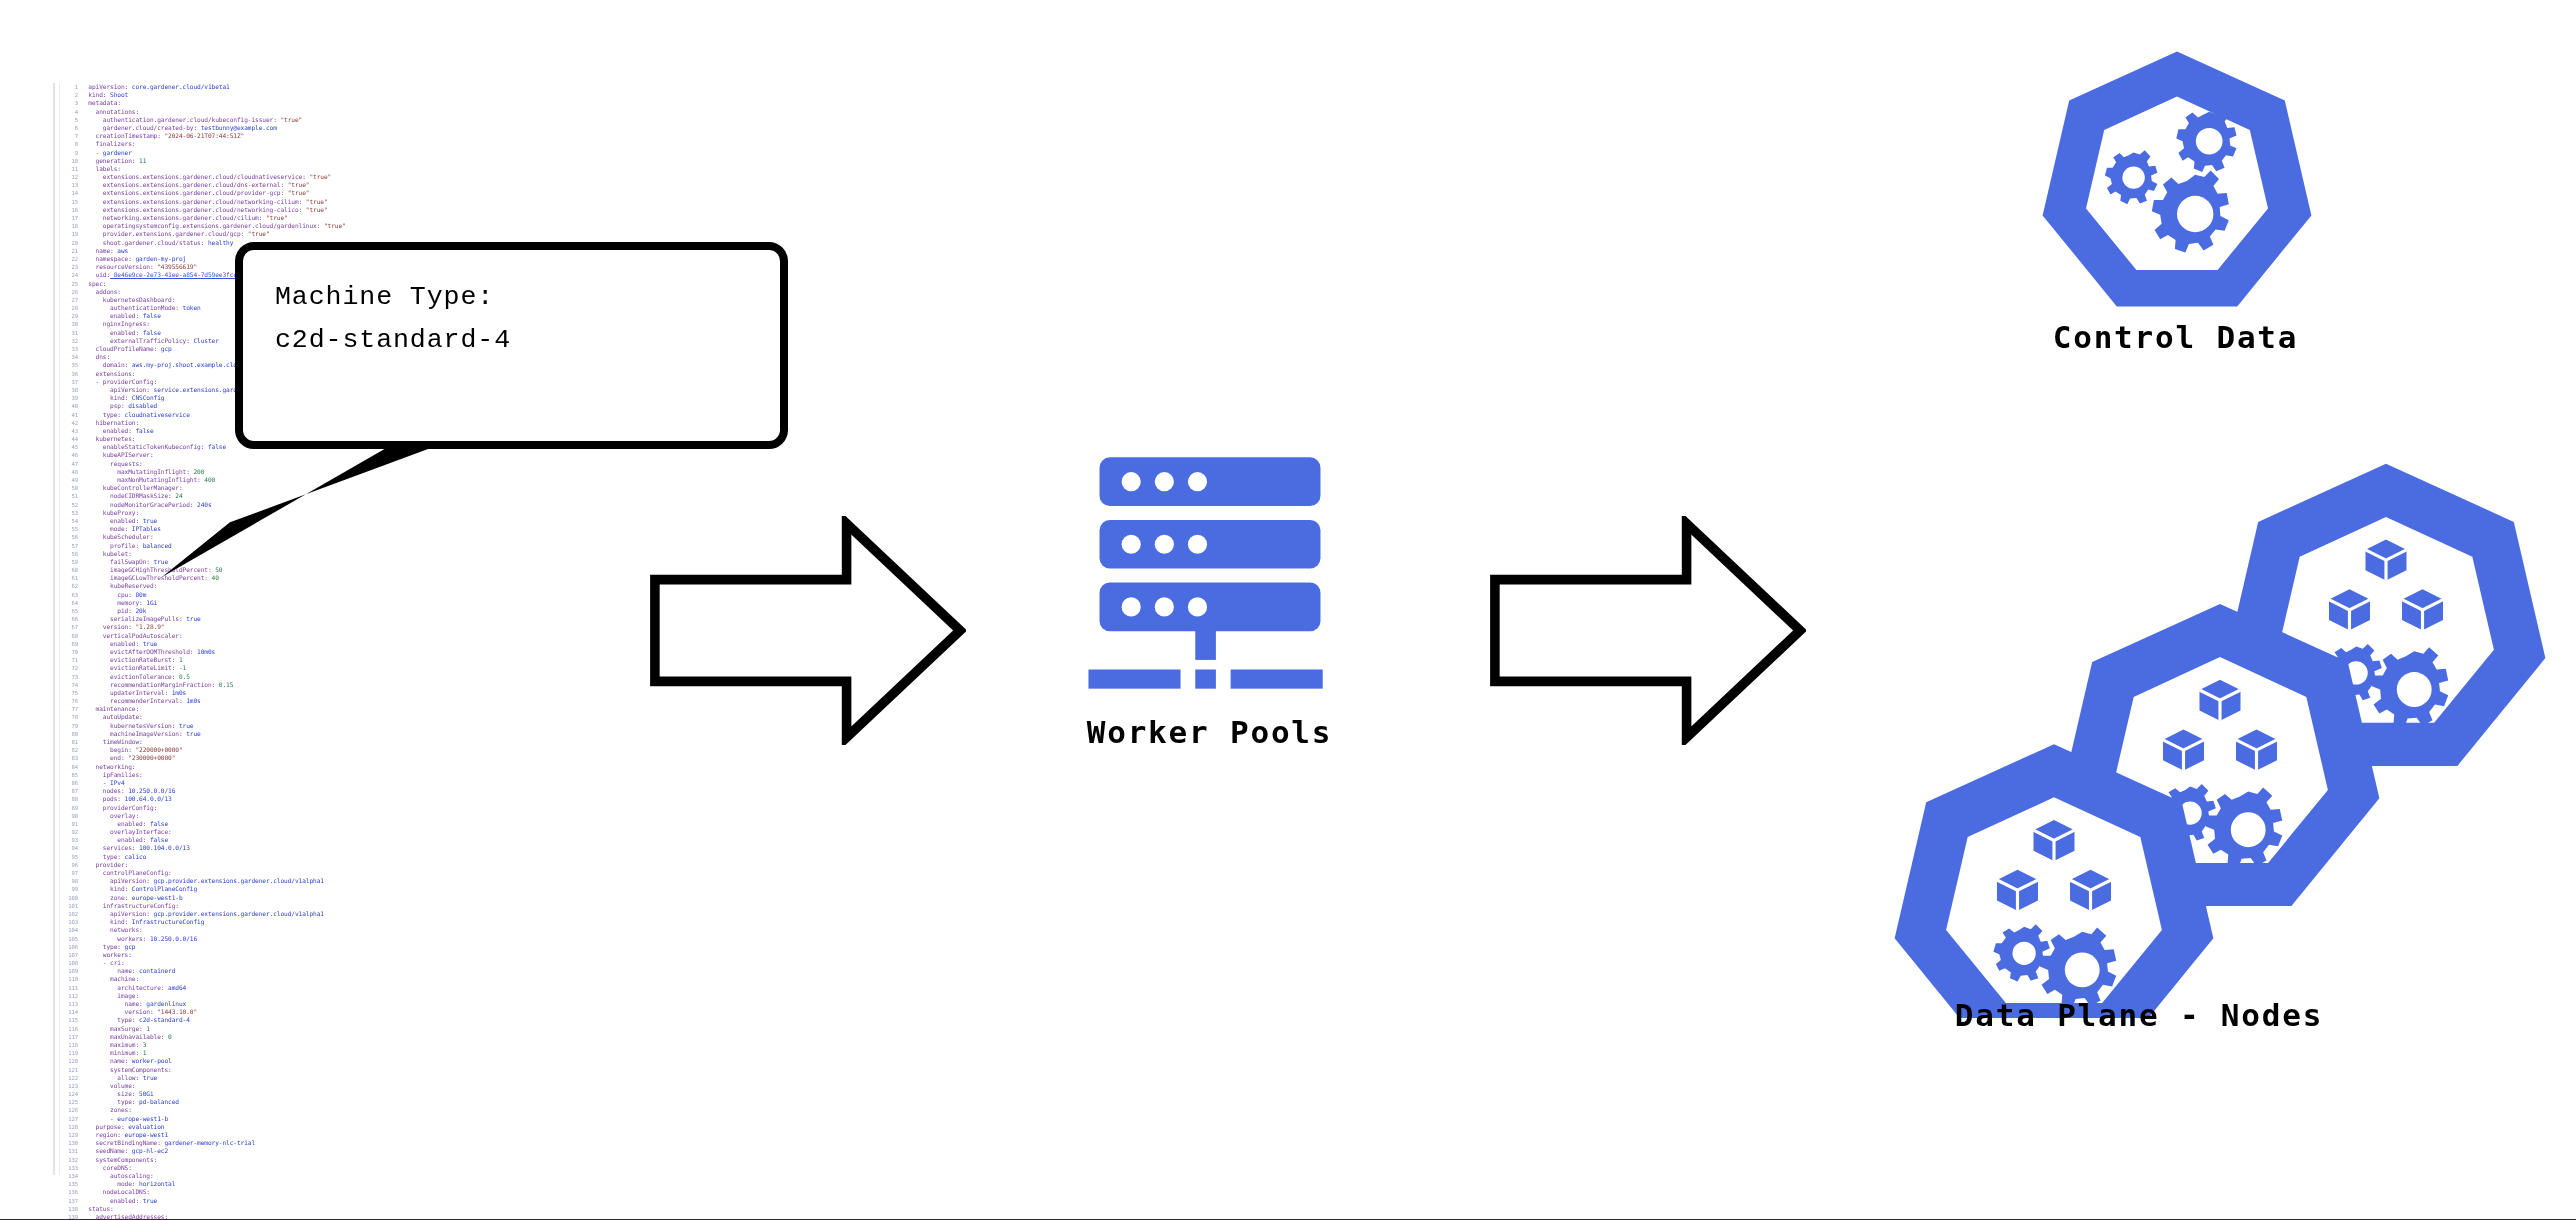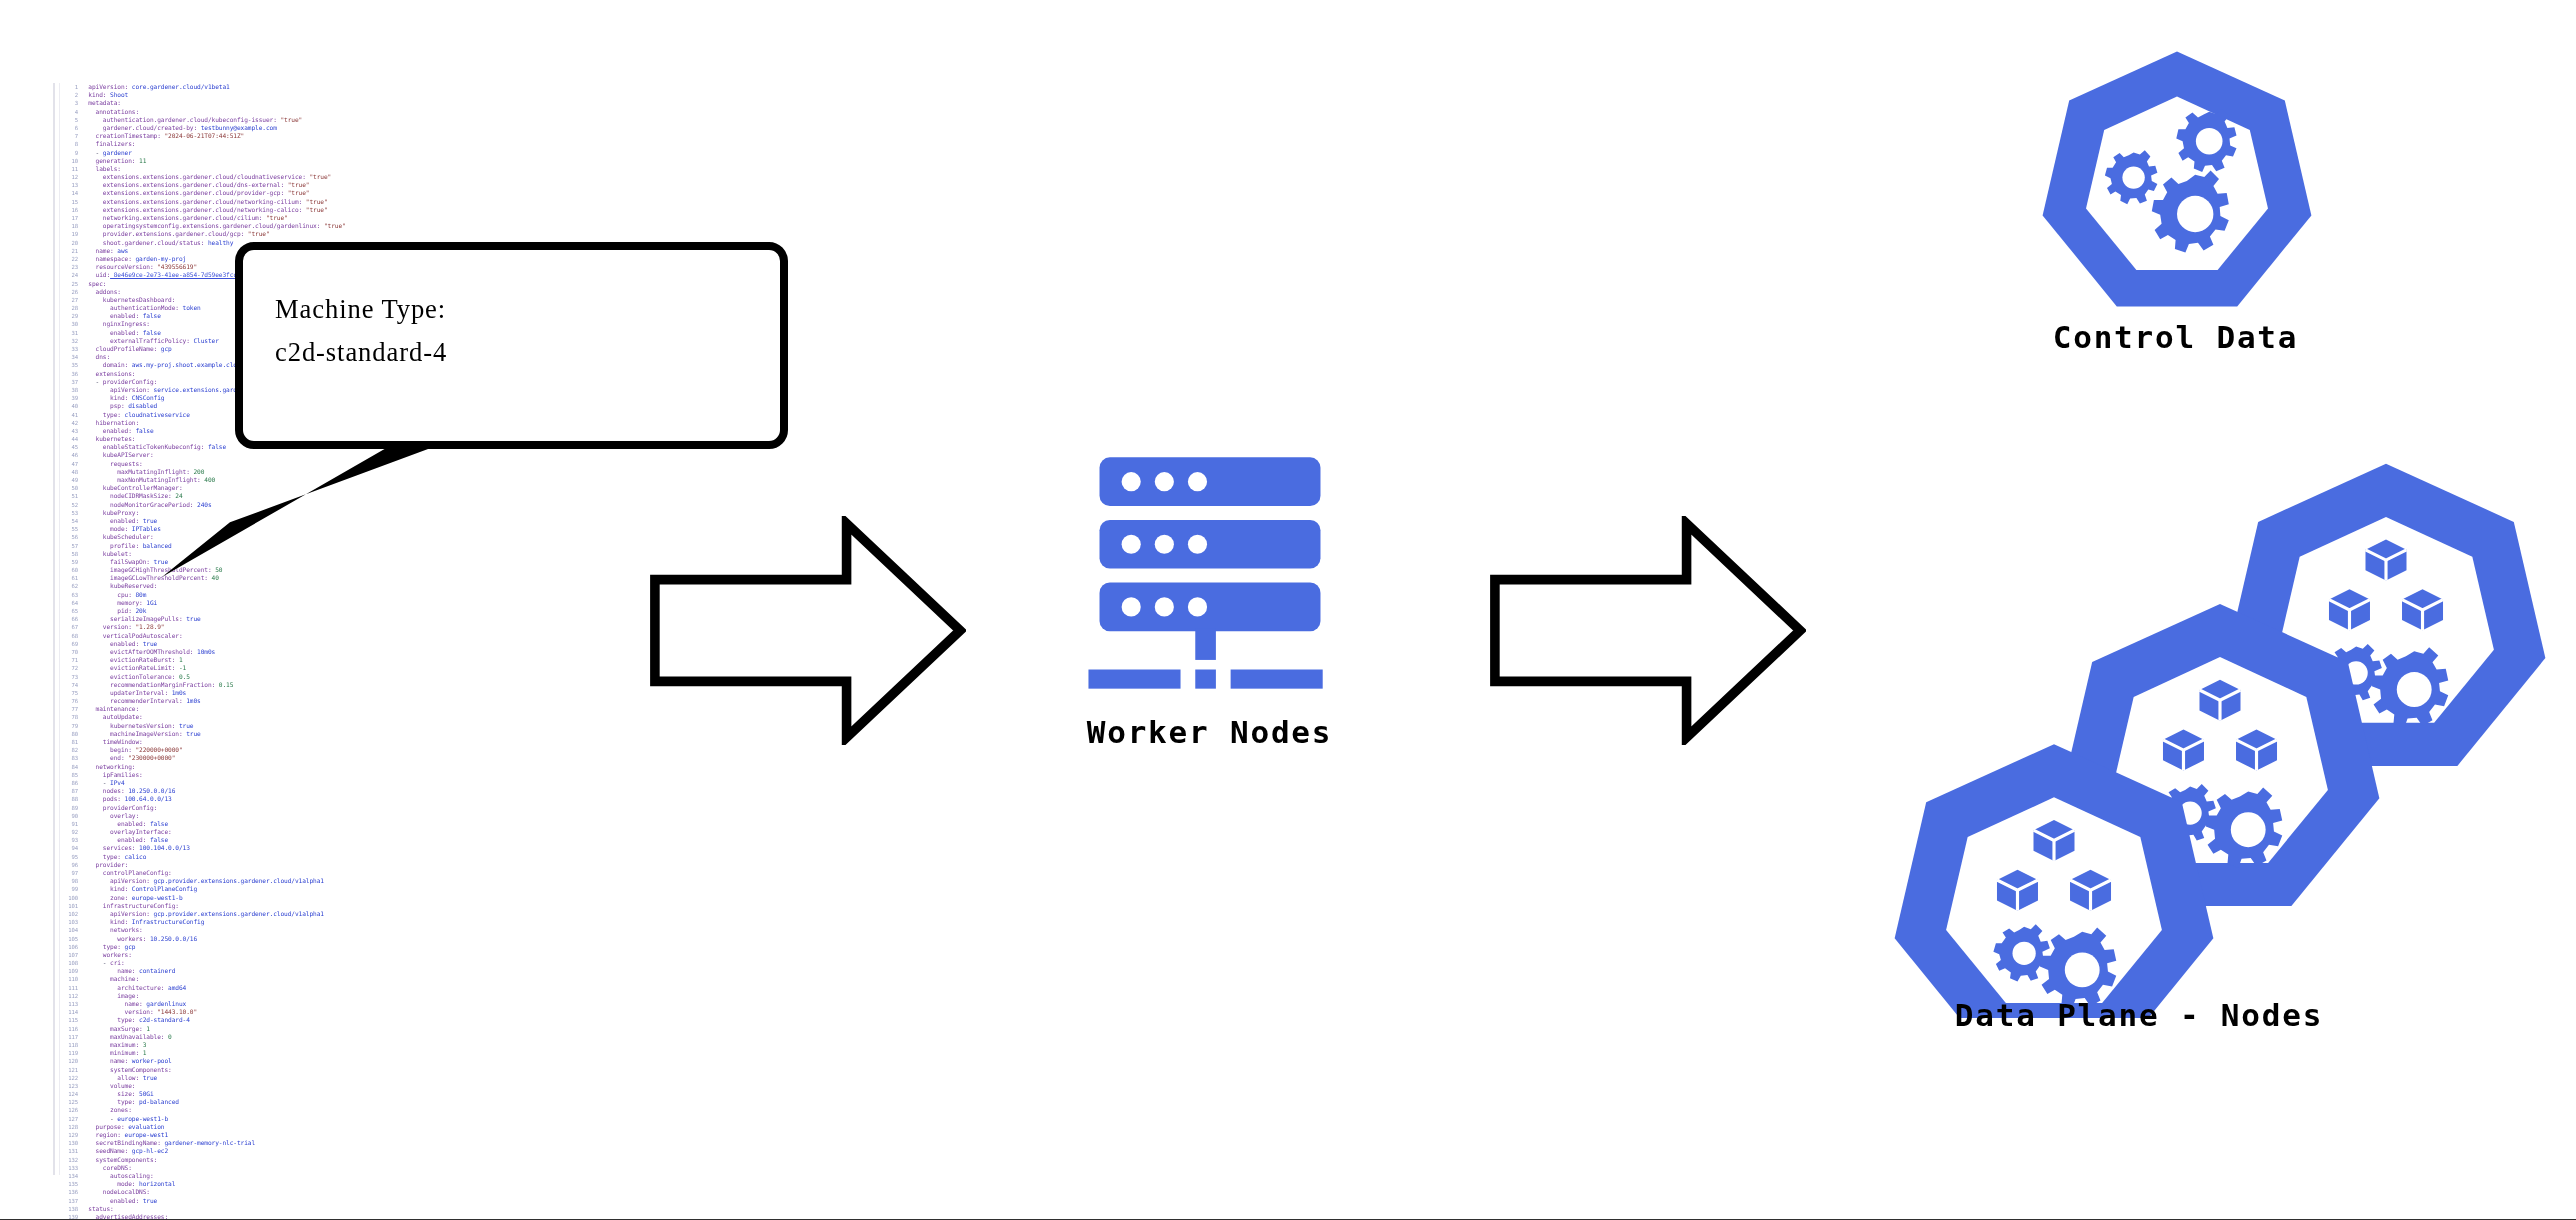--- a/index.html
+++ b/index.html
@@ -86,22 +86,22 @@
     top: 242px;
     width: 553px;
     height: 207px;
     border: 8px solid #000000;
     border-radius: 19px;
     background: #ffffff;
     box-sizing: border-box;
     z-index: 6;
   }
   #bubble-inner {
-    padding: 38px 0 0 32px;
-    font-family: Liberation Serif, serif;
+    padding: 26px 0 0 32px;
+    font-family: Liberation Mono, monospace;
     font-size: 26.6px;
     color: #000000;
     line-height: 1.62;
     letter-spacing: 0.9px;
   }
   #bubble-tail {
     position: absolute;
     left: 162px;
     top: 413px;
     width: 384px;
@@ -370,21 +370,21 @@
       <circle cx="148" cy="213" r="13" fill="#ffffff"></circle>
       <circle cx="193" cy="213" r="13" fill="#ffffff"></circle>
 
       <rect x="190" y="243" width="28" height="42"></rect>
 
       <rect x="45" y="298" width="125" height="26"></rect>
       <rect x="190" y="298" width="28" height="26"></rect>
       <rect x="238" y="298" width="125" height="26"></rect>
     </g>
   </svg>
-  <div id="worker-label">Worker Nodes</div>
+  <div id="worker-label">Worker Pools</div>
 
   <svg class="arrow" id="arrow-2" viewBox="0 0 430 310">
     <polygon points="8,86 268,86 268,10 422,155 268,300 268,224 8,224" fill="#ffffff" stroke="#000000" stroke-width="13" stroke-linejoin="miter"></polygon>
   </svg>
 
   <svg id="control-plane-group" viewBox="0 0 200 200">
 
     <polygon points="100,4 177,39 196,121 143,186 57,186 4,121 23,39" fill="#4a6ce0"></polygon>
 
     <polygon points="100,36 152,60 165,116 129,160 71,160 35,116 48,60" fill="#ffffff"></polygon>

